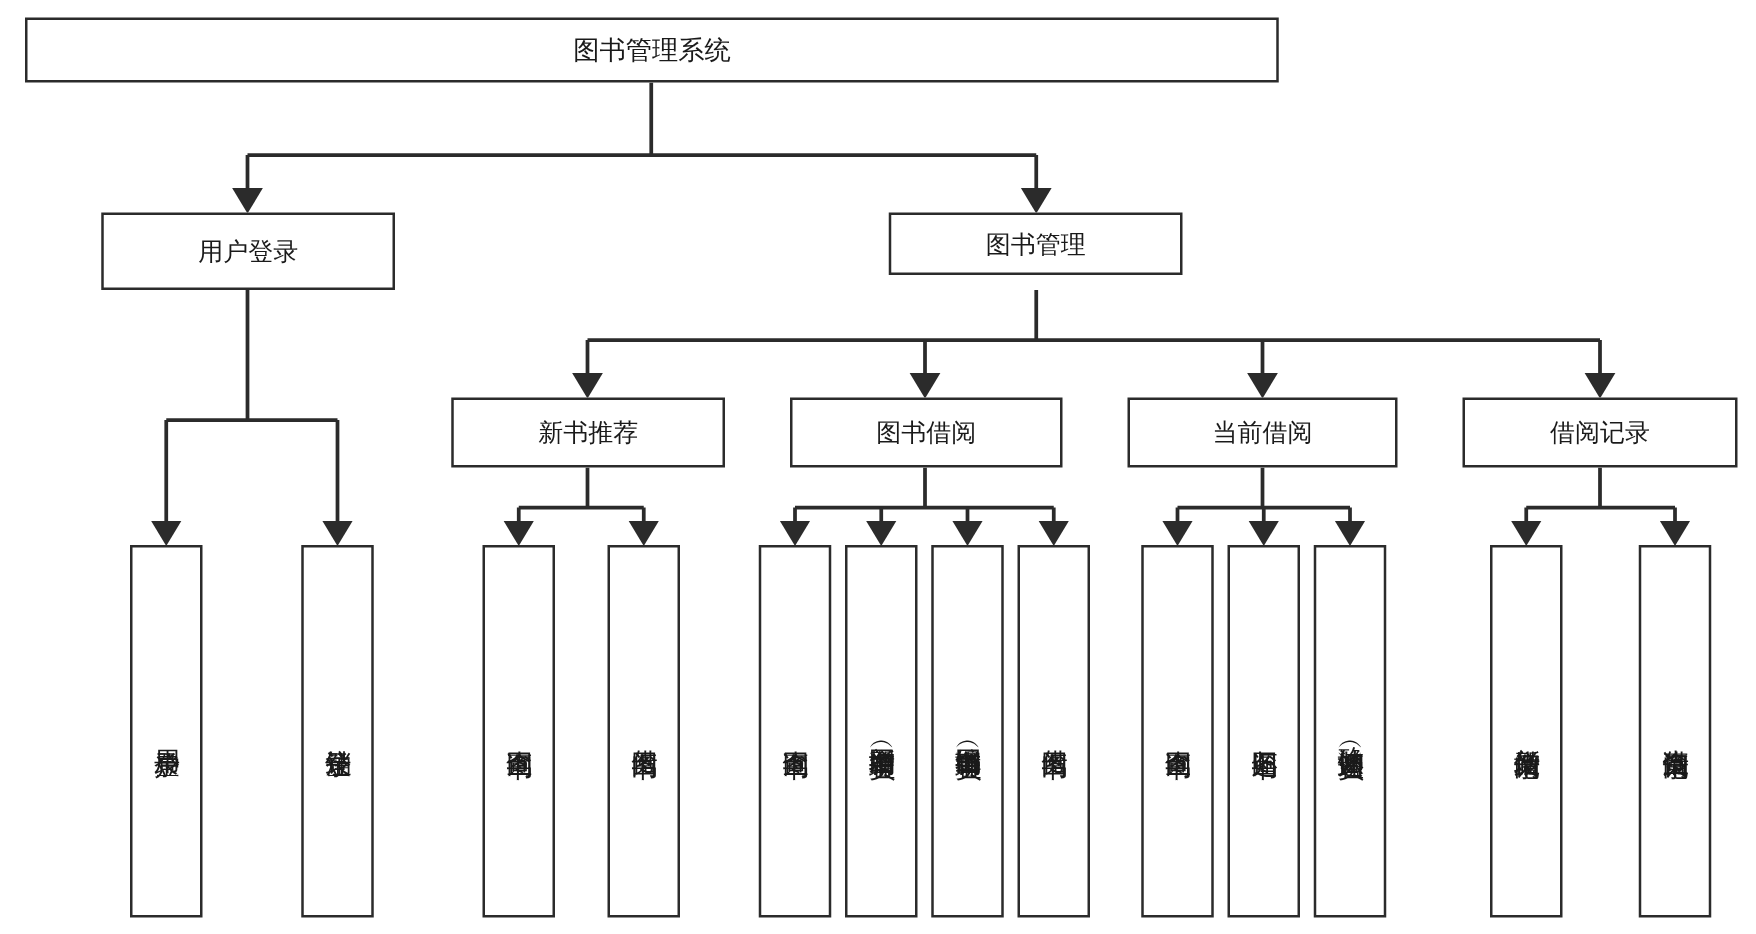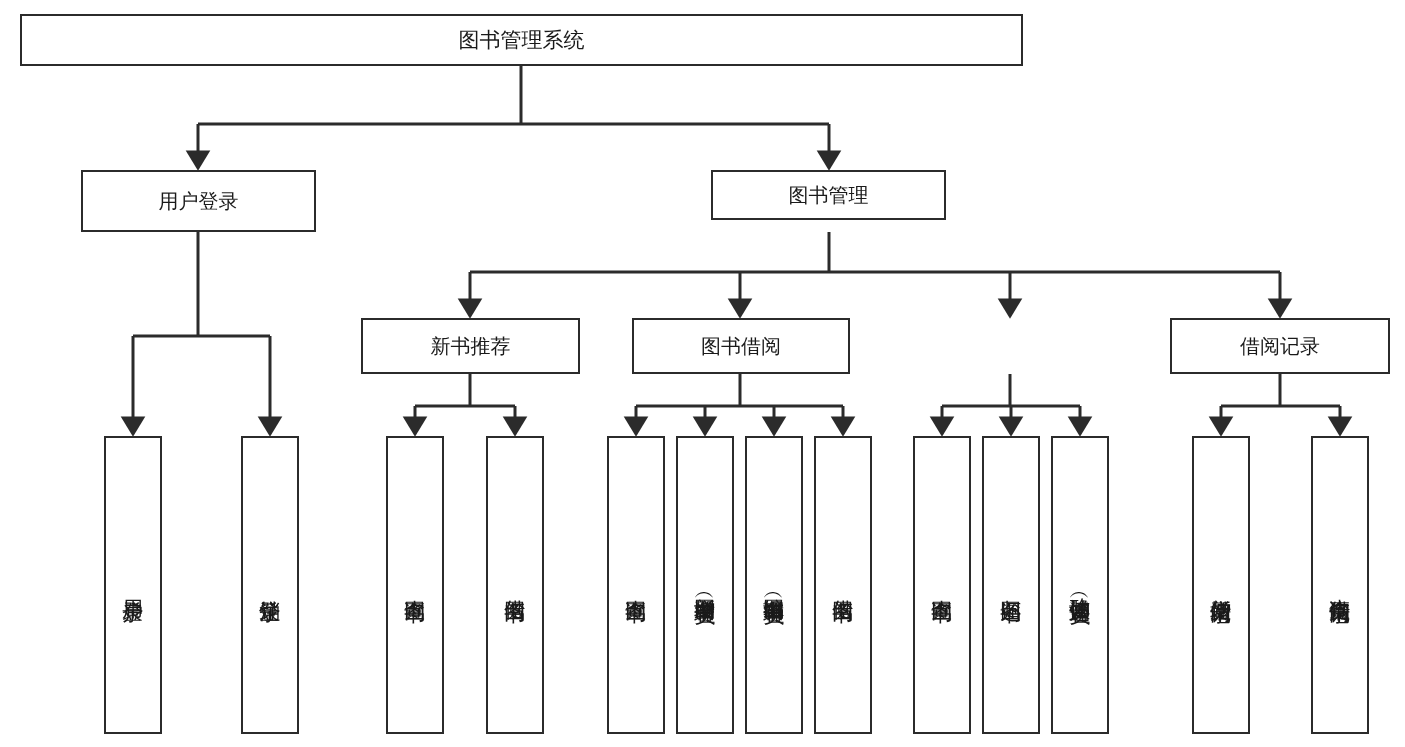--- a/index.html
+++ b/index.html
@@ -127,20 +127,21 @@
   <div class="node root" style="left:20px;top:14px;width:1003px;height:52px;font-family:Liberation Mono, monospace;">图书管理系统</div>
 
   <div class="node l2" style="left:81px;top:170px;width:235px;height:62px;">用户登录</div>
 
   <div class="node l2" style="left:711px;top:170px;width:235px;height:50px;">图书管理</div>
 
   <div class="node l3" style="left:632px;top:318px;width:218px;height:56px;">图书借阅</div>
 
   <div class="node l3" style="left:361px;top:318px;width:219px;height:56px;">新书推荐</div>
 
+  <div class="node l3" style="left:902px;top:318px;width:216px;height:56px;">当前借阅</div>
 
   <div class="node l3" style="left:1170px;top:318px;width:220px;height:56px;">借阅记录</div>
 
   <div class="leaf" style="left:104px;top:436px;width:58px;height:298px;">
     <span>用户登录</span>
   </div>
 
   <div class="leaf" style="left:241px;top:436px;width:58px;height:298px;">
     <span>注销登录</span>
   </div>

